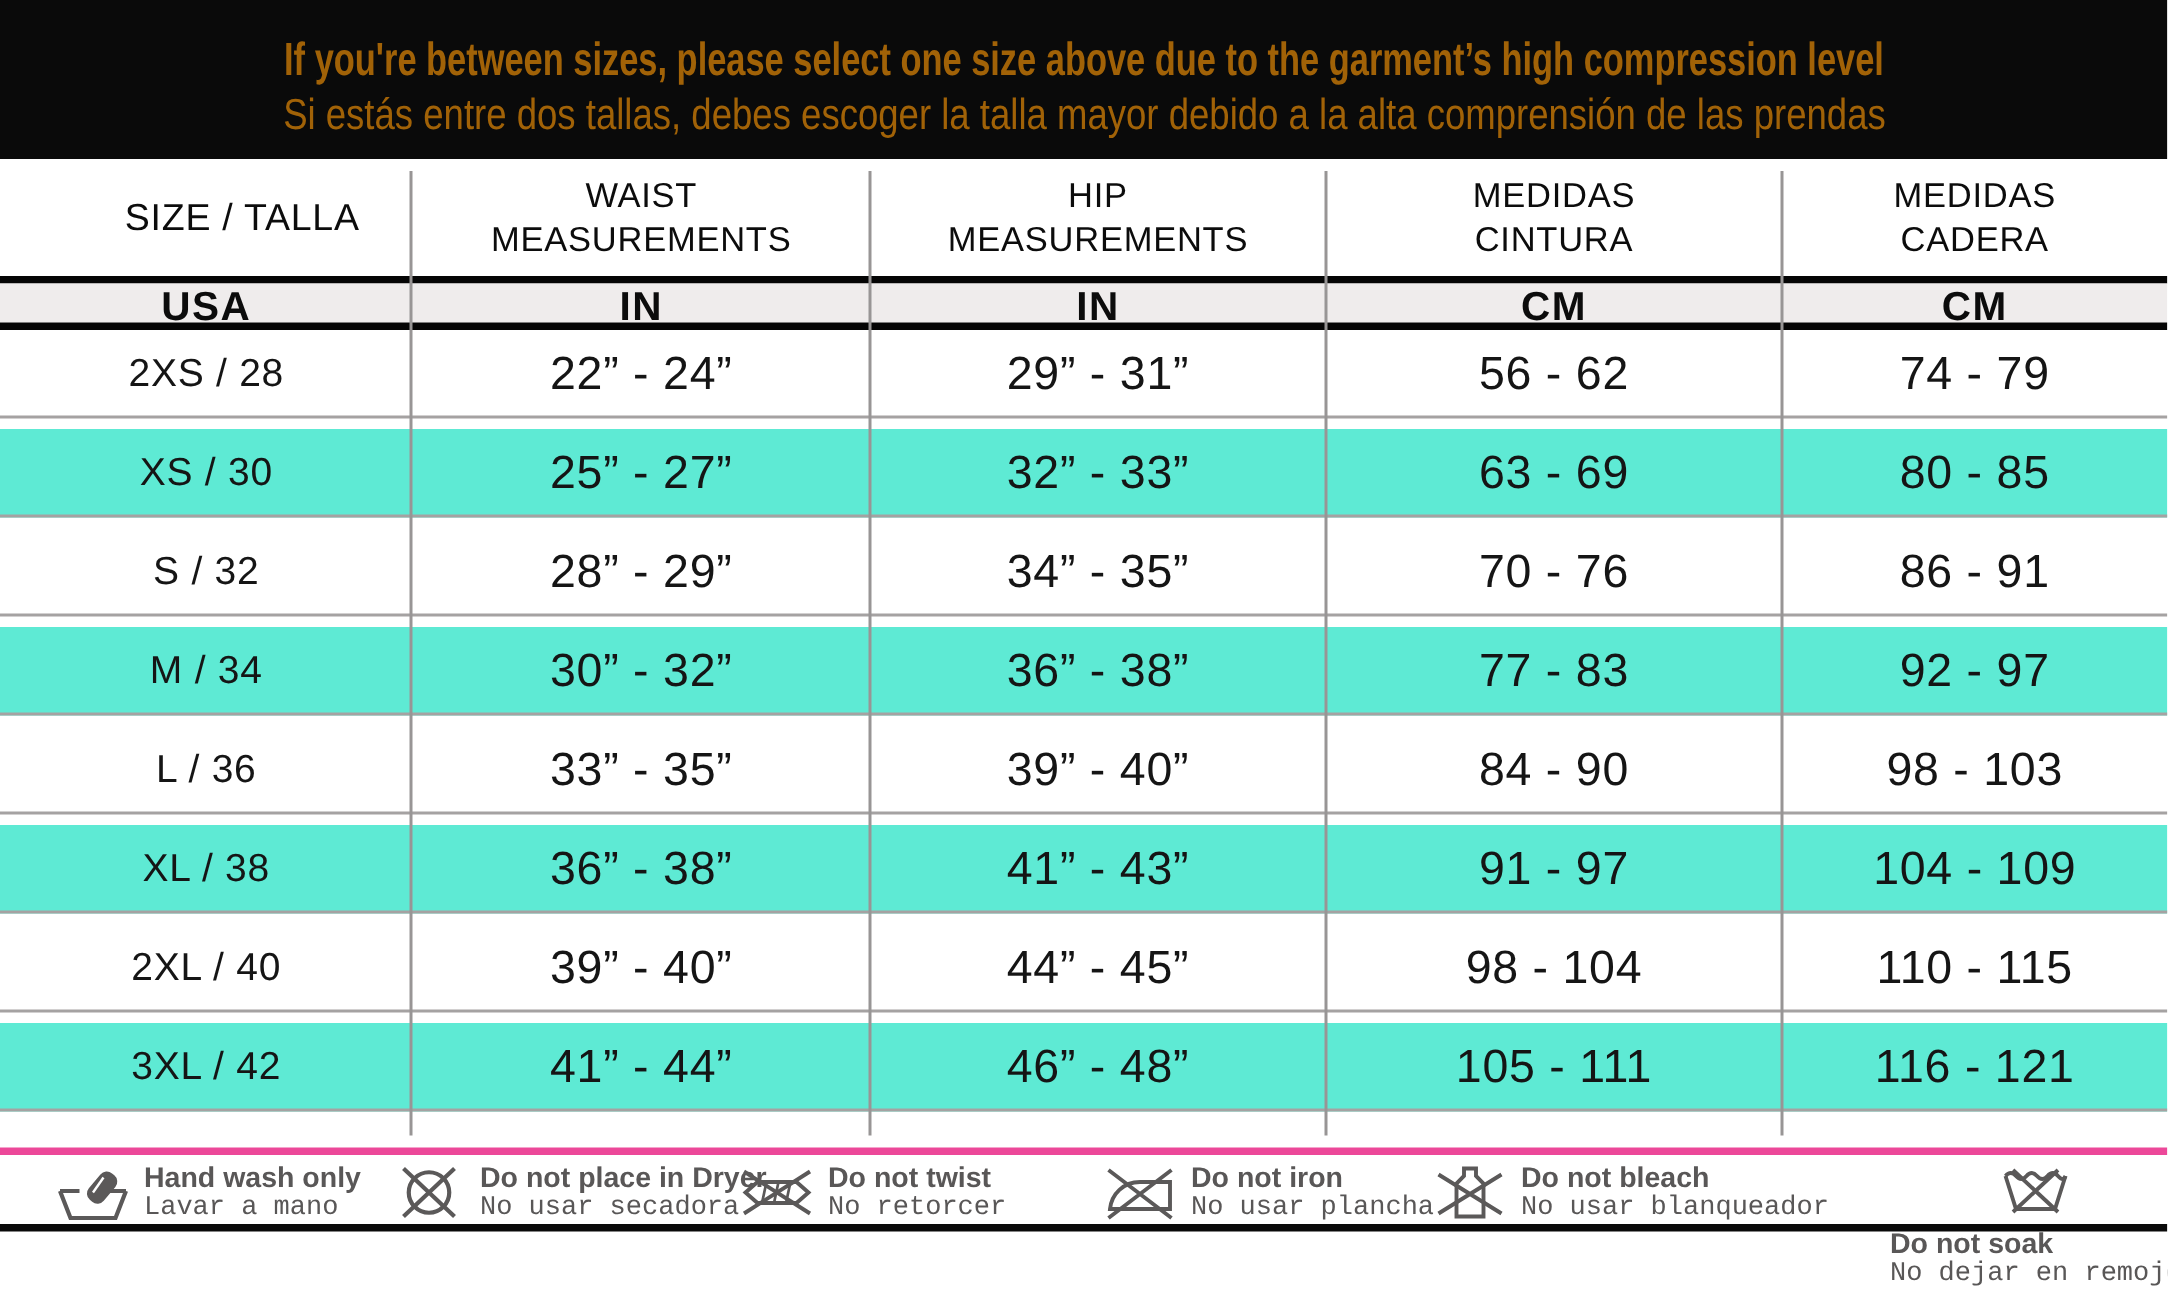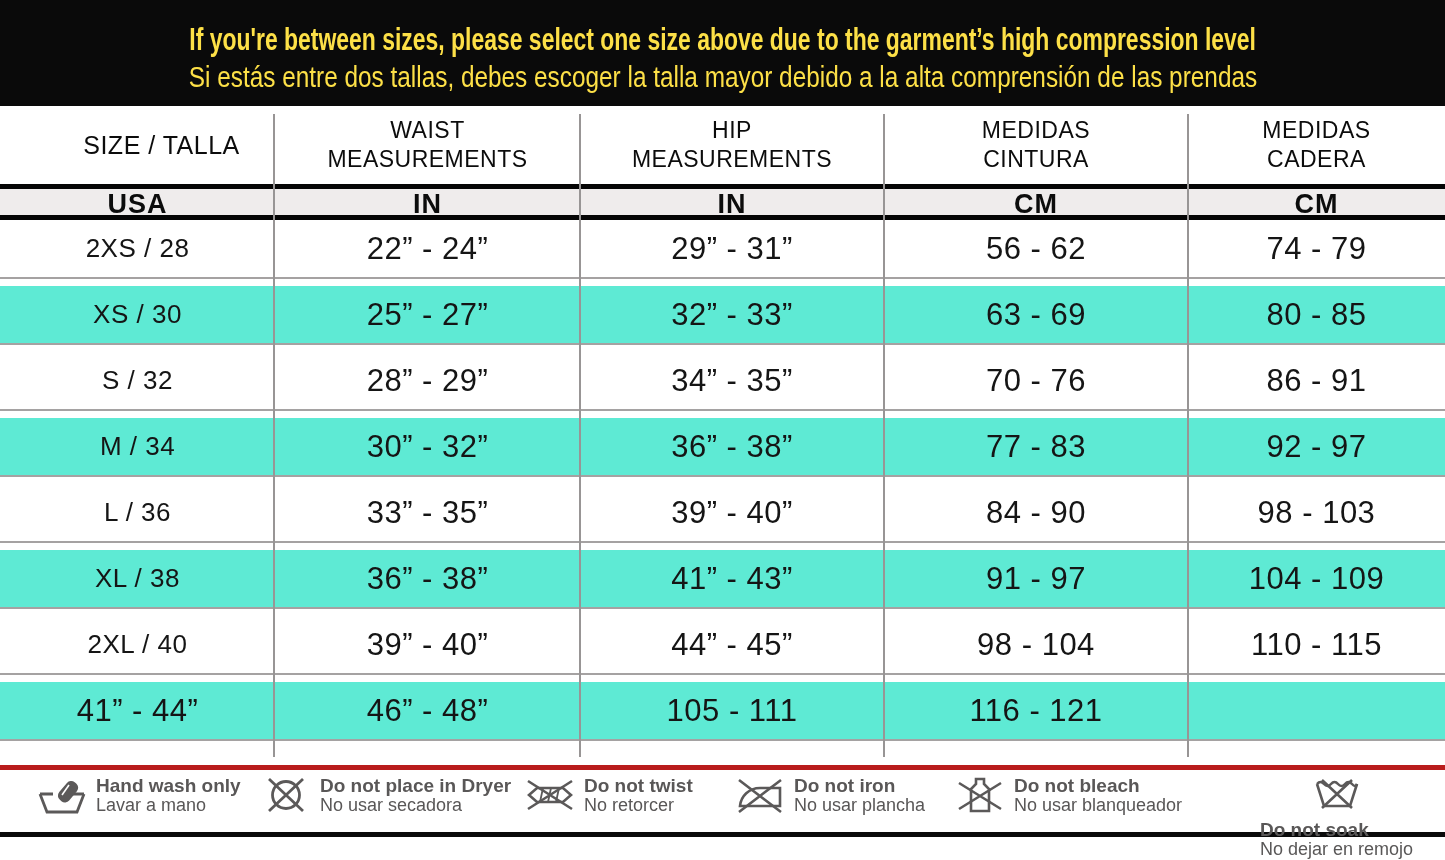--- a/index.html
+++ b/index.html
@@ -12,21 +12,21 @@
     font-family: "Liberation Sans", sans-serif;
     color: #0c0c0c;
     overflow: hidden;
   }
 
   
   .banner {
     width: 100%;
     height: 106px;
     background: #0a0a0a;
-    color: #fde047;
+    color: #a16207;
     text-align: center;
     padding-top: 21px;
     overflow: hidden;
     white-space: nowrap;
   }
   .banner .l1 {
     display: inline-block;
     font-size: 31px;
     font-weight: 700;
     line-height: 38px;
@@ -70,40 +70,40 @@
   }
   .vline.v1 { left: 273px; }
   .vline.v2 { left: 579px; }
   .vline.v3 { left: 883px; }
   .vline.v4 { left: 1187px; }
 
   
   .care {
     position: relative;
     margin-top: 24px;
-    height: 72px;
-    border-top: 5px solid #b91c1c;
+    height: 56px;
+    border-top: 5px solid #ec4899;
     border-bottom: 5px solid #0a0a0a;
     background: #ffffff;
   }
   .care-item {
     position: absolute;
     top: 0;
     height: 50px;
     display: flex;
     align-items: center;
     gap: 10px;
     color: #595757;
   }
   .care-item svg { flex: 0 0 auto; }
   .care-text .t1 { font-size: 19px; font-weight: 700; line-height: 20px; white-space: nowrap; }
-  .care-text .t2 { font-size: 18px; font-weight: 400; line-height: 19px; white-space: nowrap; }
+  .care-text .t2 { font-size: 18px; font-weight: 400; line-height: 19px; white-space: nowrap; font-family: Liberation Mono, monospace; }
   .ci1 { left: 38px; }
   .ci2 { left: 262px; }
-  .ci3 { left: 526px; }
+  .ci3 { left: 494px; }
   .ci4 { left: 736px; }
   .ci5 { left: 956px; }
   .ci6 { left: 1260px; flex-direction: column; }
 </style>
 </head>
 <body>
 
 <div class="page">
 
   <div class="banner">
@@ -190,20 +190,21 @@
       <div class="cell">104 - 109</div>
     </div>
     <div class="grid-row trow">
       <div class="cell size-cell">2XL / 40</div>
       <div class="cell">39” - 40”</div>
       <div class="cell">44” - 45”</div>
       <div class="cell">98 - 104</div>
       <div class="cell">110 - 115</div>
     </div>
     <div class="grid-row trow alt">
+      <div class="cell size-cell">3XL / 42</div>
       <div class="cell">41” - 44”</div>
       <div class="cell">46” - 48”</div>
       <div class="cell">105 - 111</div>
       <div class="cell">116 - 121</div>
     </div>
 
     <div class="vline v1"></div>
     <div class="vline v2"></div>
     <div class="vline v3"></div>
     <div class="vline v4"></div>

